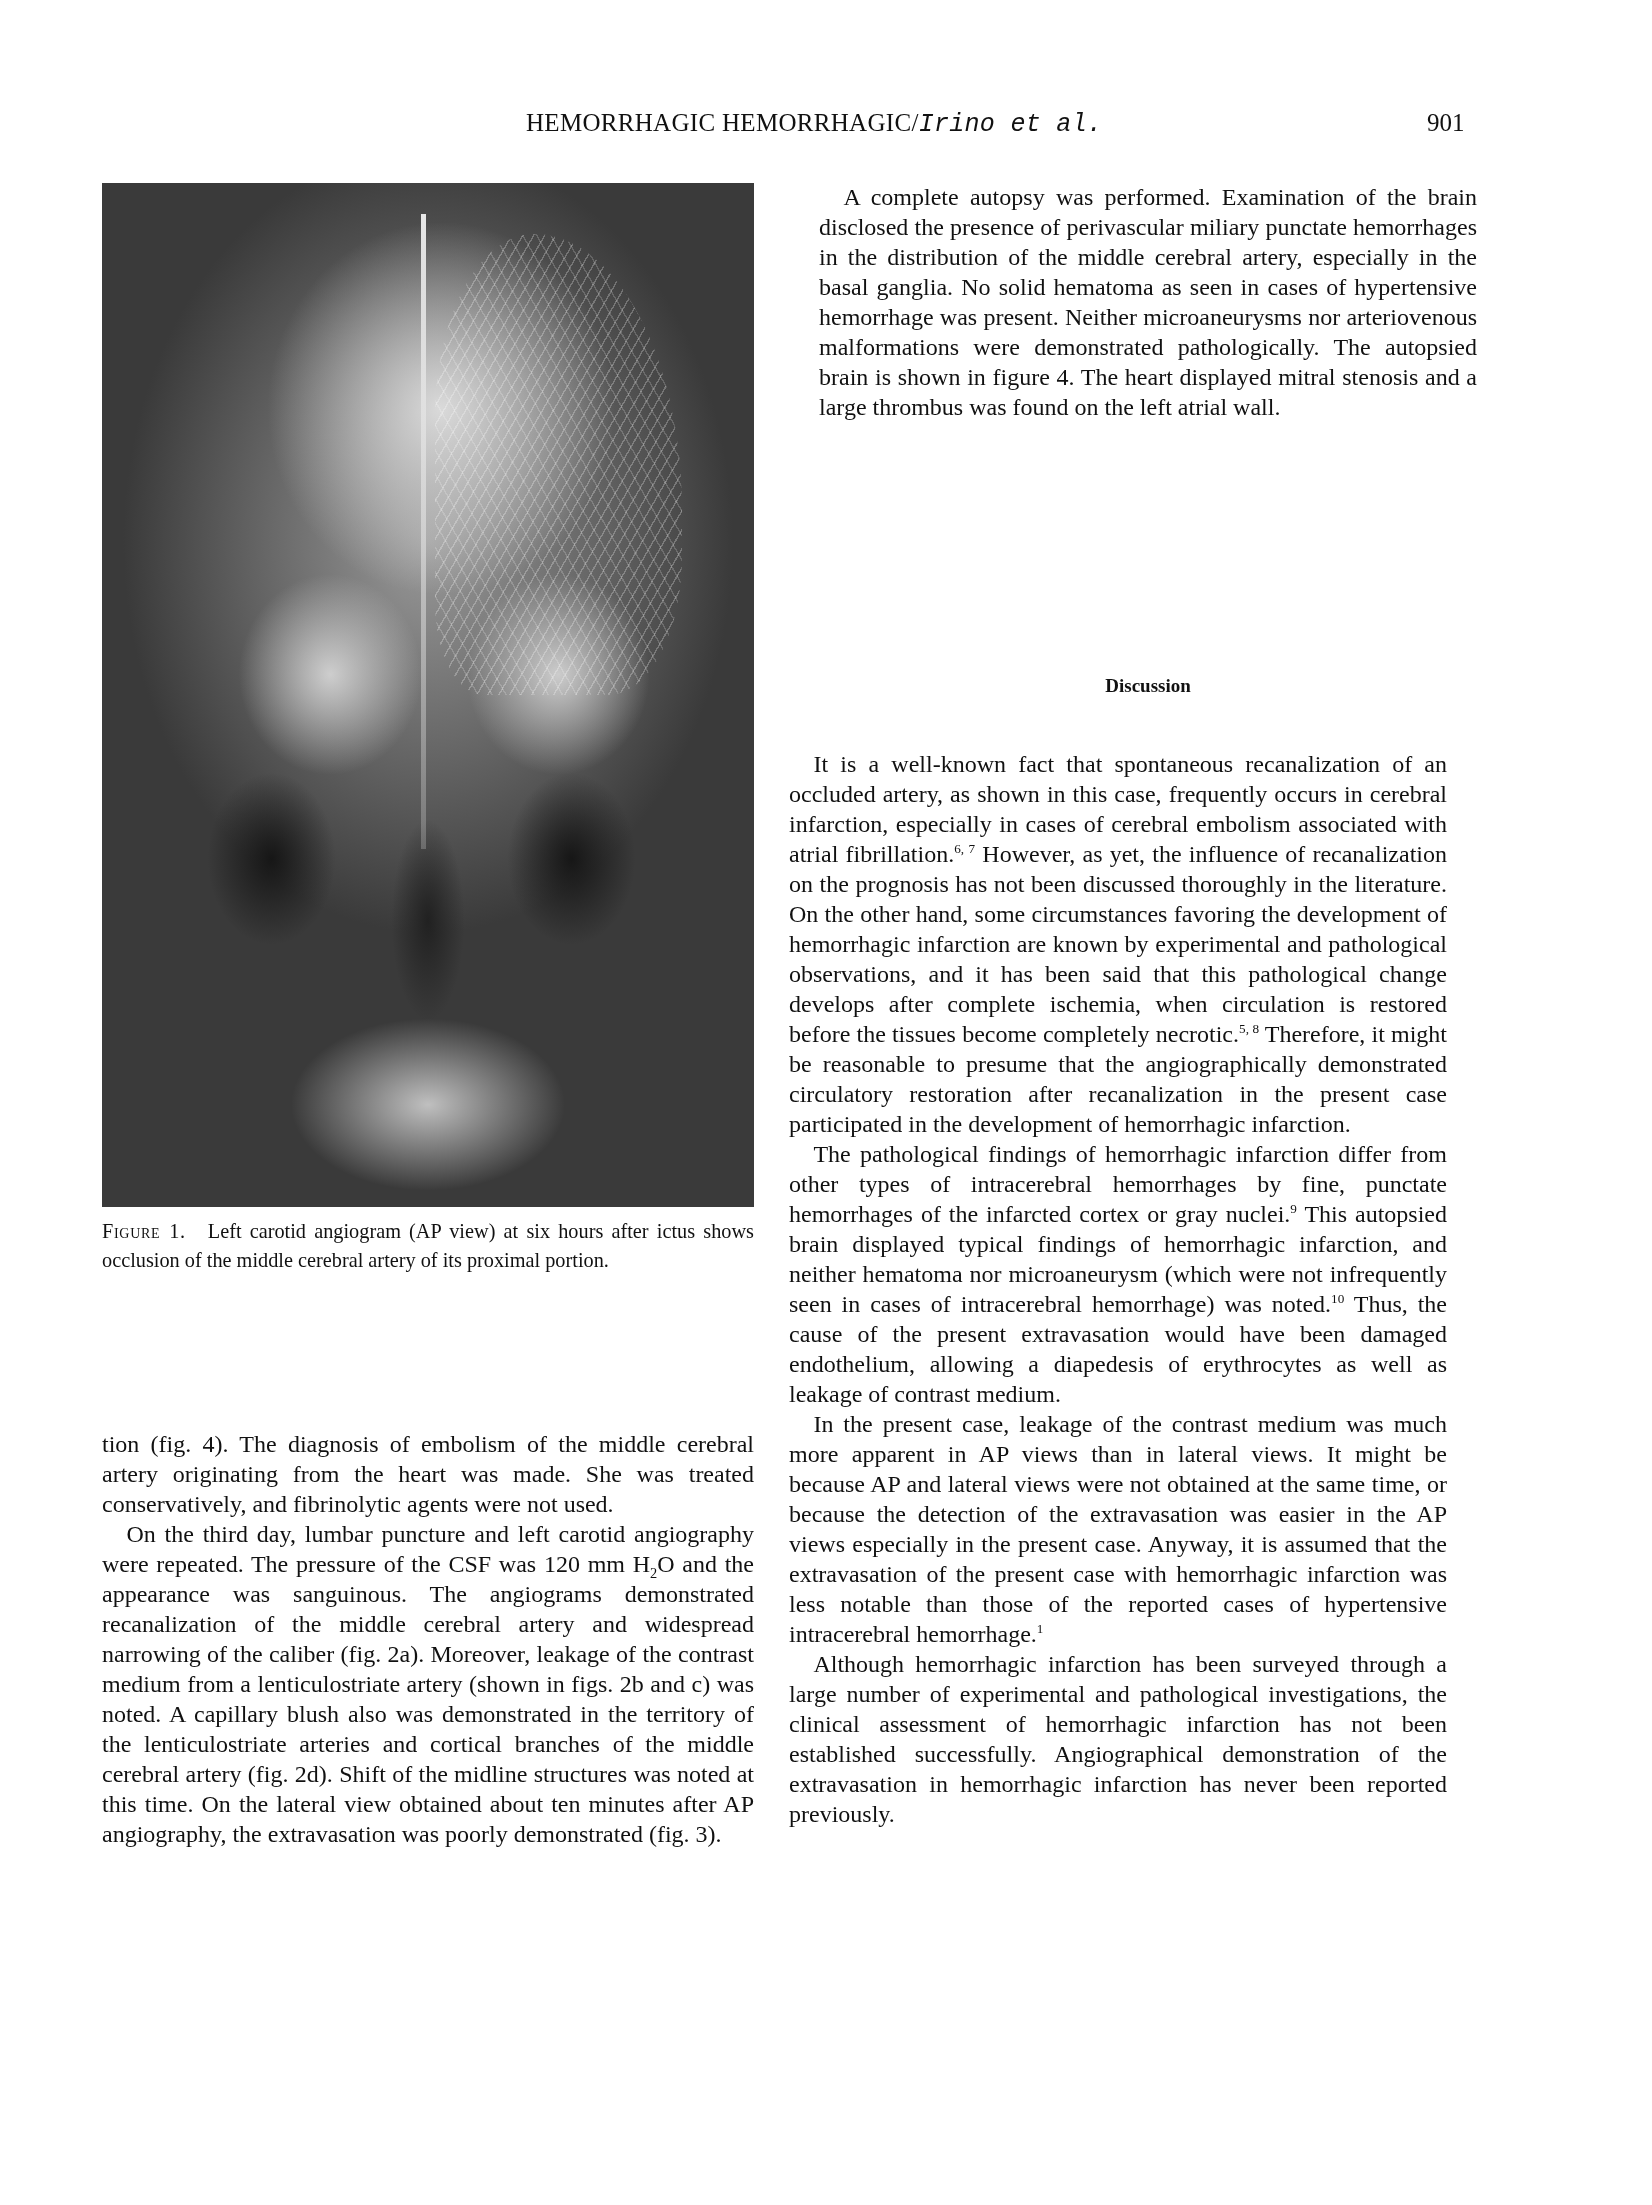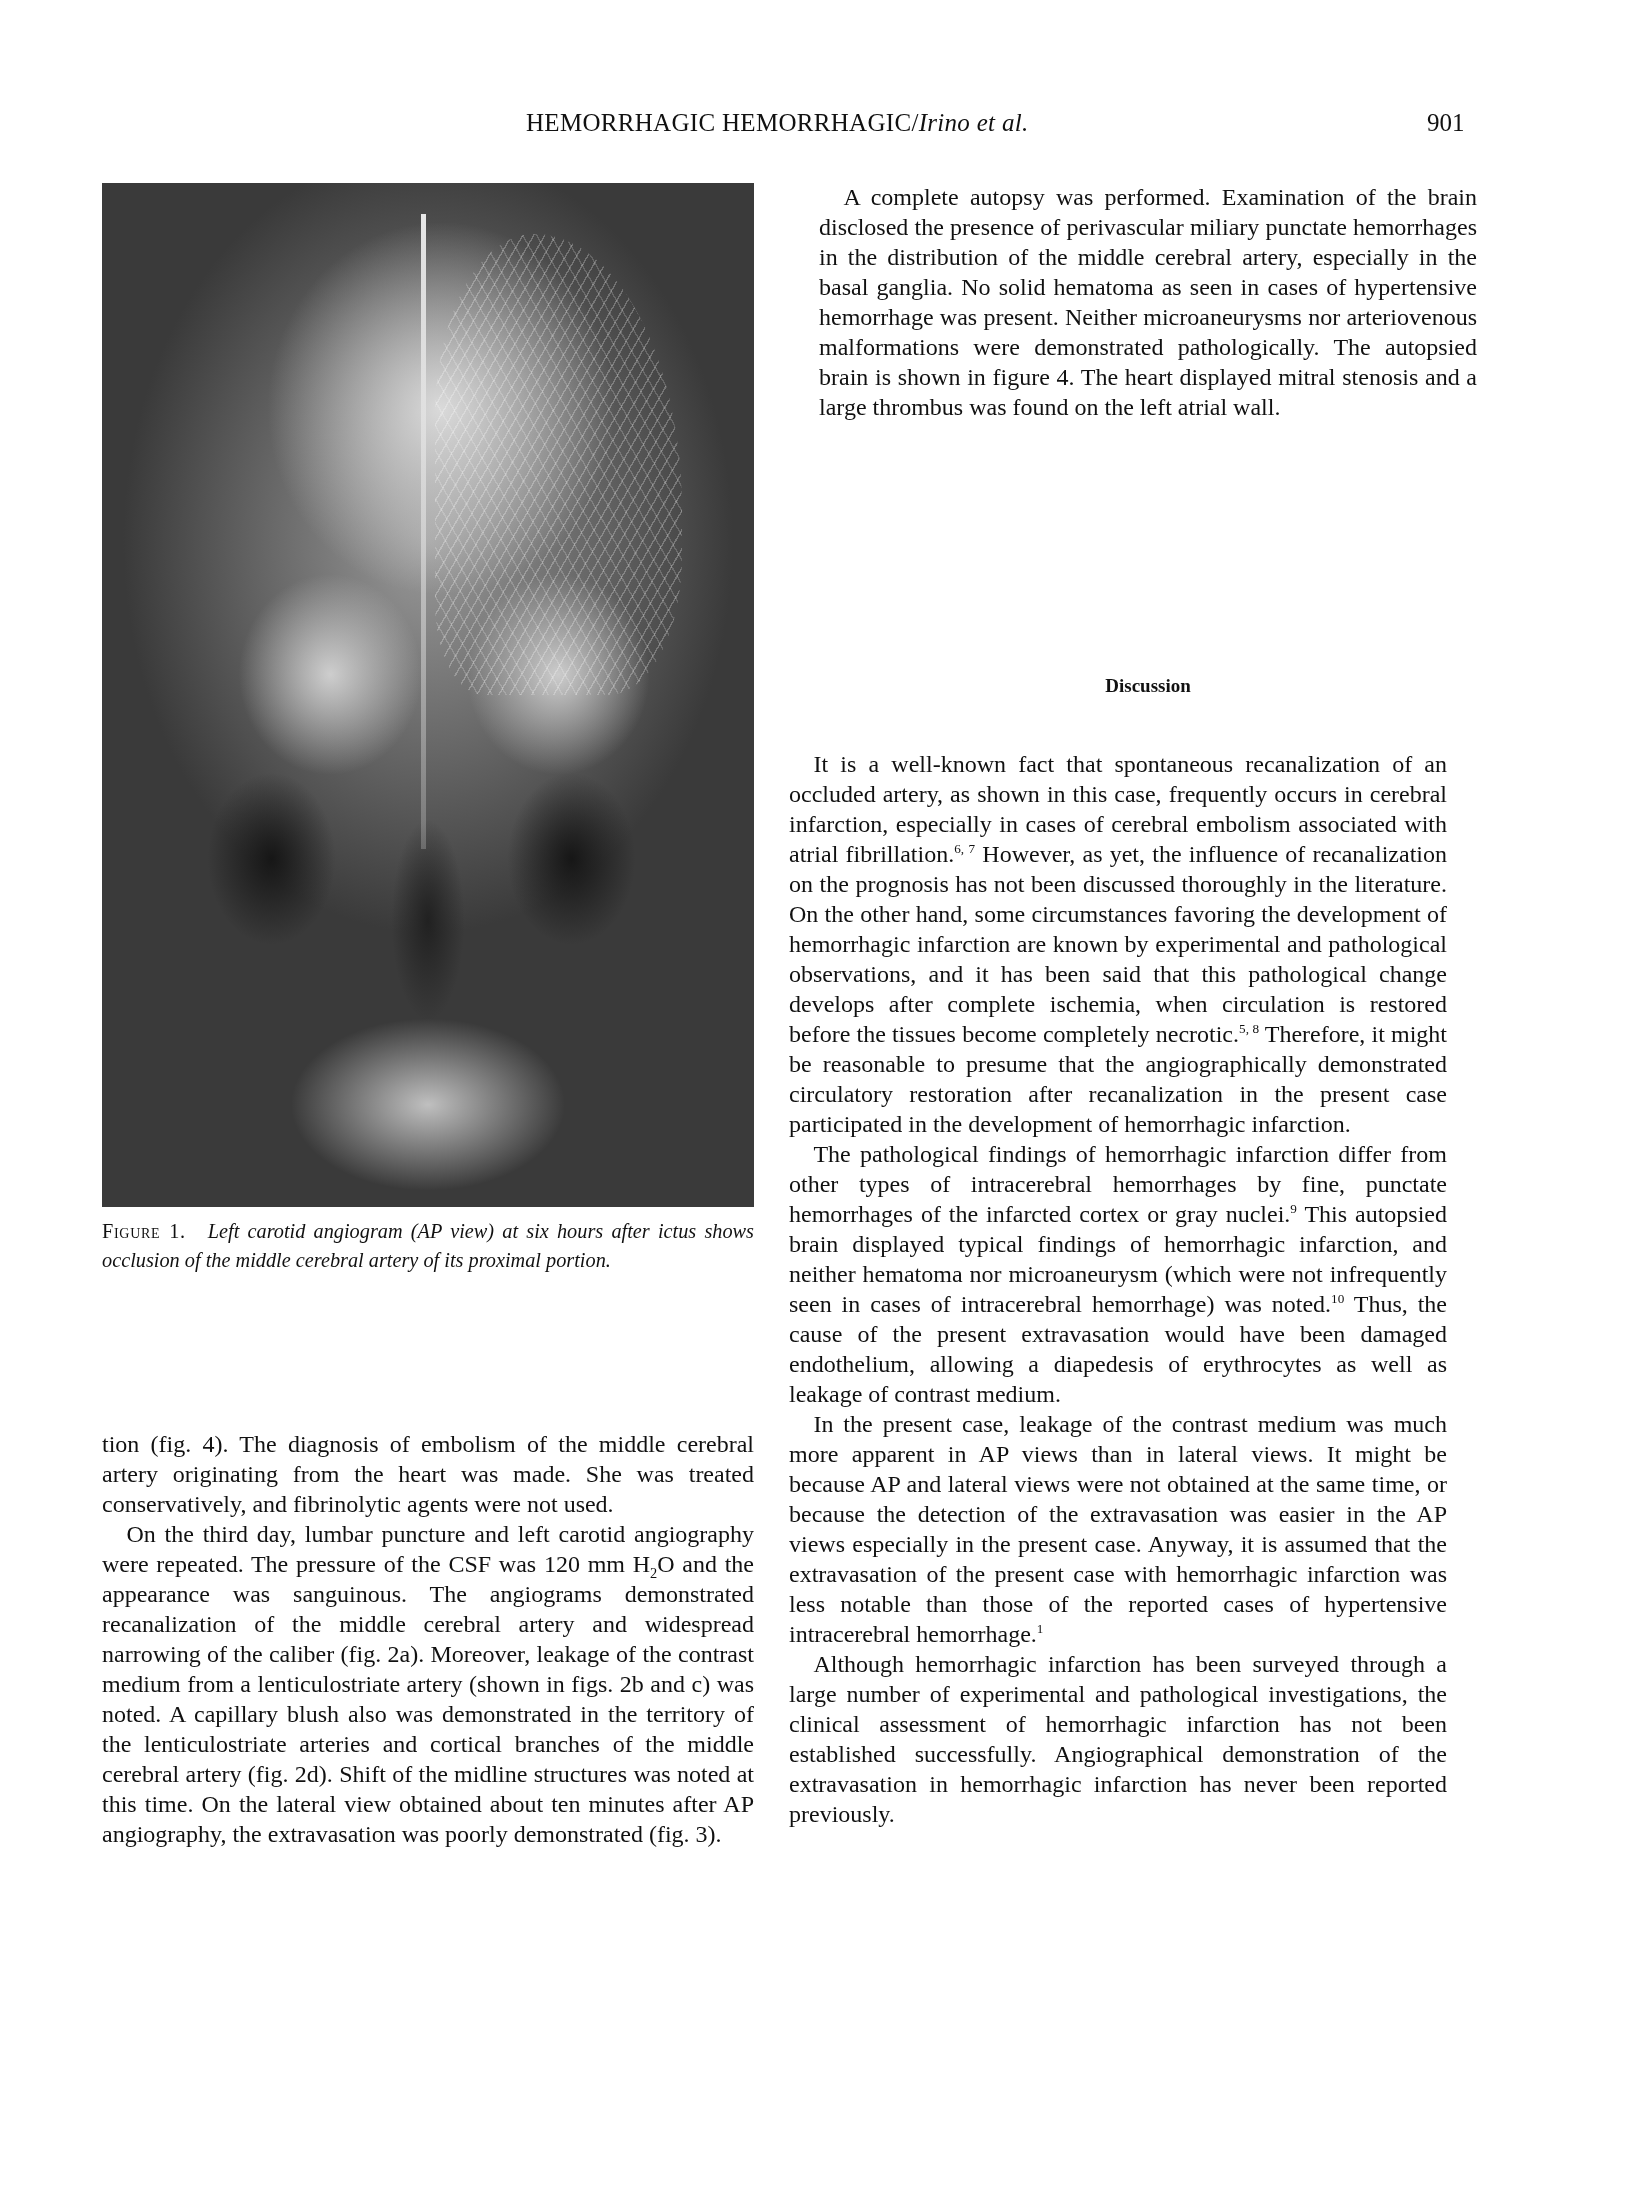--- a/index.html
+++ b/index.html
@@ -4,21 +4,21 @@
 <style>
   html, body { margin: 0; padding: 0; background: #ffffff; }
   body {
     width: 1653px; height: 2205px; position: relative; overflow: hidden;
     font-family: "Liberation Serif", "DejaVu Serif", serif; color: #111111;
   }
   .running-head {
     position: absolute; left: 526px; top: 109px;
     font-size: 25px; letter-spacing: 0.3px; white-space: nowrap;
   }
-  .running-head .authors { font-style: italic; }
+  .running-head .authors { font-style: italic; font-family: Liberation Mono, monospace; }
   .page-number {
     position: absolute; left: 1427px; top: 109px; font-size: 25px;
   }
   .figure {
     position: absolute; left: 102px; top: 183px; width: 652px; height: 1024px;
     background:
       radial-gradient(ellipse 38% 26% at 52% 22%, rgba(235,235,235,0.85), rgba(150,150,150,0) 70%),
       radial-gradient(ellipse 20% 14% at 35% 48%, rgba(230,230,230,0.8), rgba(0,0,0,0) 70%),
       radial-gradient(ellipse 20% 14% at 70% 48%, rgba(230,230,230,0.8), rgba(0,0,0,0) 70%),
       radial-gradient(ellipse 14% 12% at 26% 66%, rgba(20,20,20,0.95), rgba(0,0,0,0) 70%),
@@ -36,21 +36,21 @@
     position: absolute; left: 51%; top: 5%; width: 38%; height: 45%;
     background: repeating-linear-gradient(120deg, rgba(255,255,255,0.25) 0 1.4px, rgba(0,0,0,0) 1.4px 9.5px),
                 repeating-linear-gradient(60deg, rgba(255,255,255,0.18) 0 1.4px, rgba(0,0,0,0) 1.4px 12.2px);
     border-radius: 40% 60% 30% 20%;
   }
   .caption {
     position: absolute; left: 102px; top: 1217px; width: 652px;
     font-size: 20.3px; line-height: 29px; text-align: justify;
   }
   .caption .fig-label { font-variant: small-caps; letter-spacing: 0.7px; margin-right: 22px; }
-  .caption .fig-text { font-style: italic; }
+  .caption .fig-text { }
   .column {
     position: absolute; font-size: 24px; line-height: 30px; text-align: justify;
     hyphens: manual;
   }
   .column p { margin: 0; text-indent: 24.4px; }
   .column p.no-indent { text-indent: 0; }
   .col-left { left: 102px; top: 1429px; width: 652px; }
   .col-right-top { left: 819px; top: 182px; width: 658px; }
   .col-right-bottom { left: 789px; top: 749px; width: 658px; }
   .section-heading {

